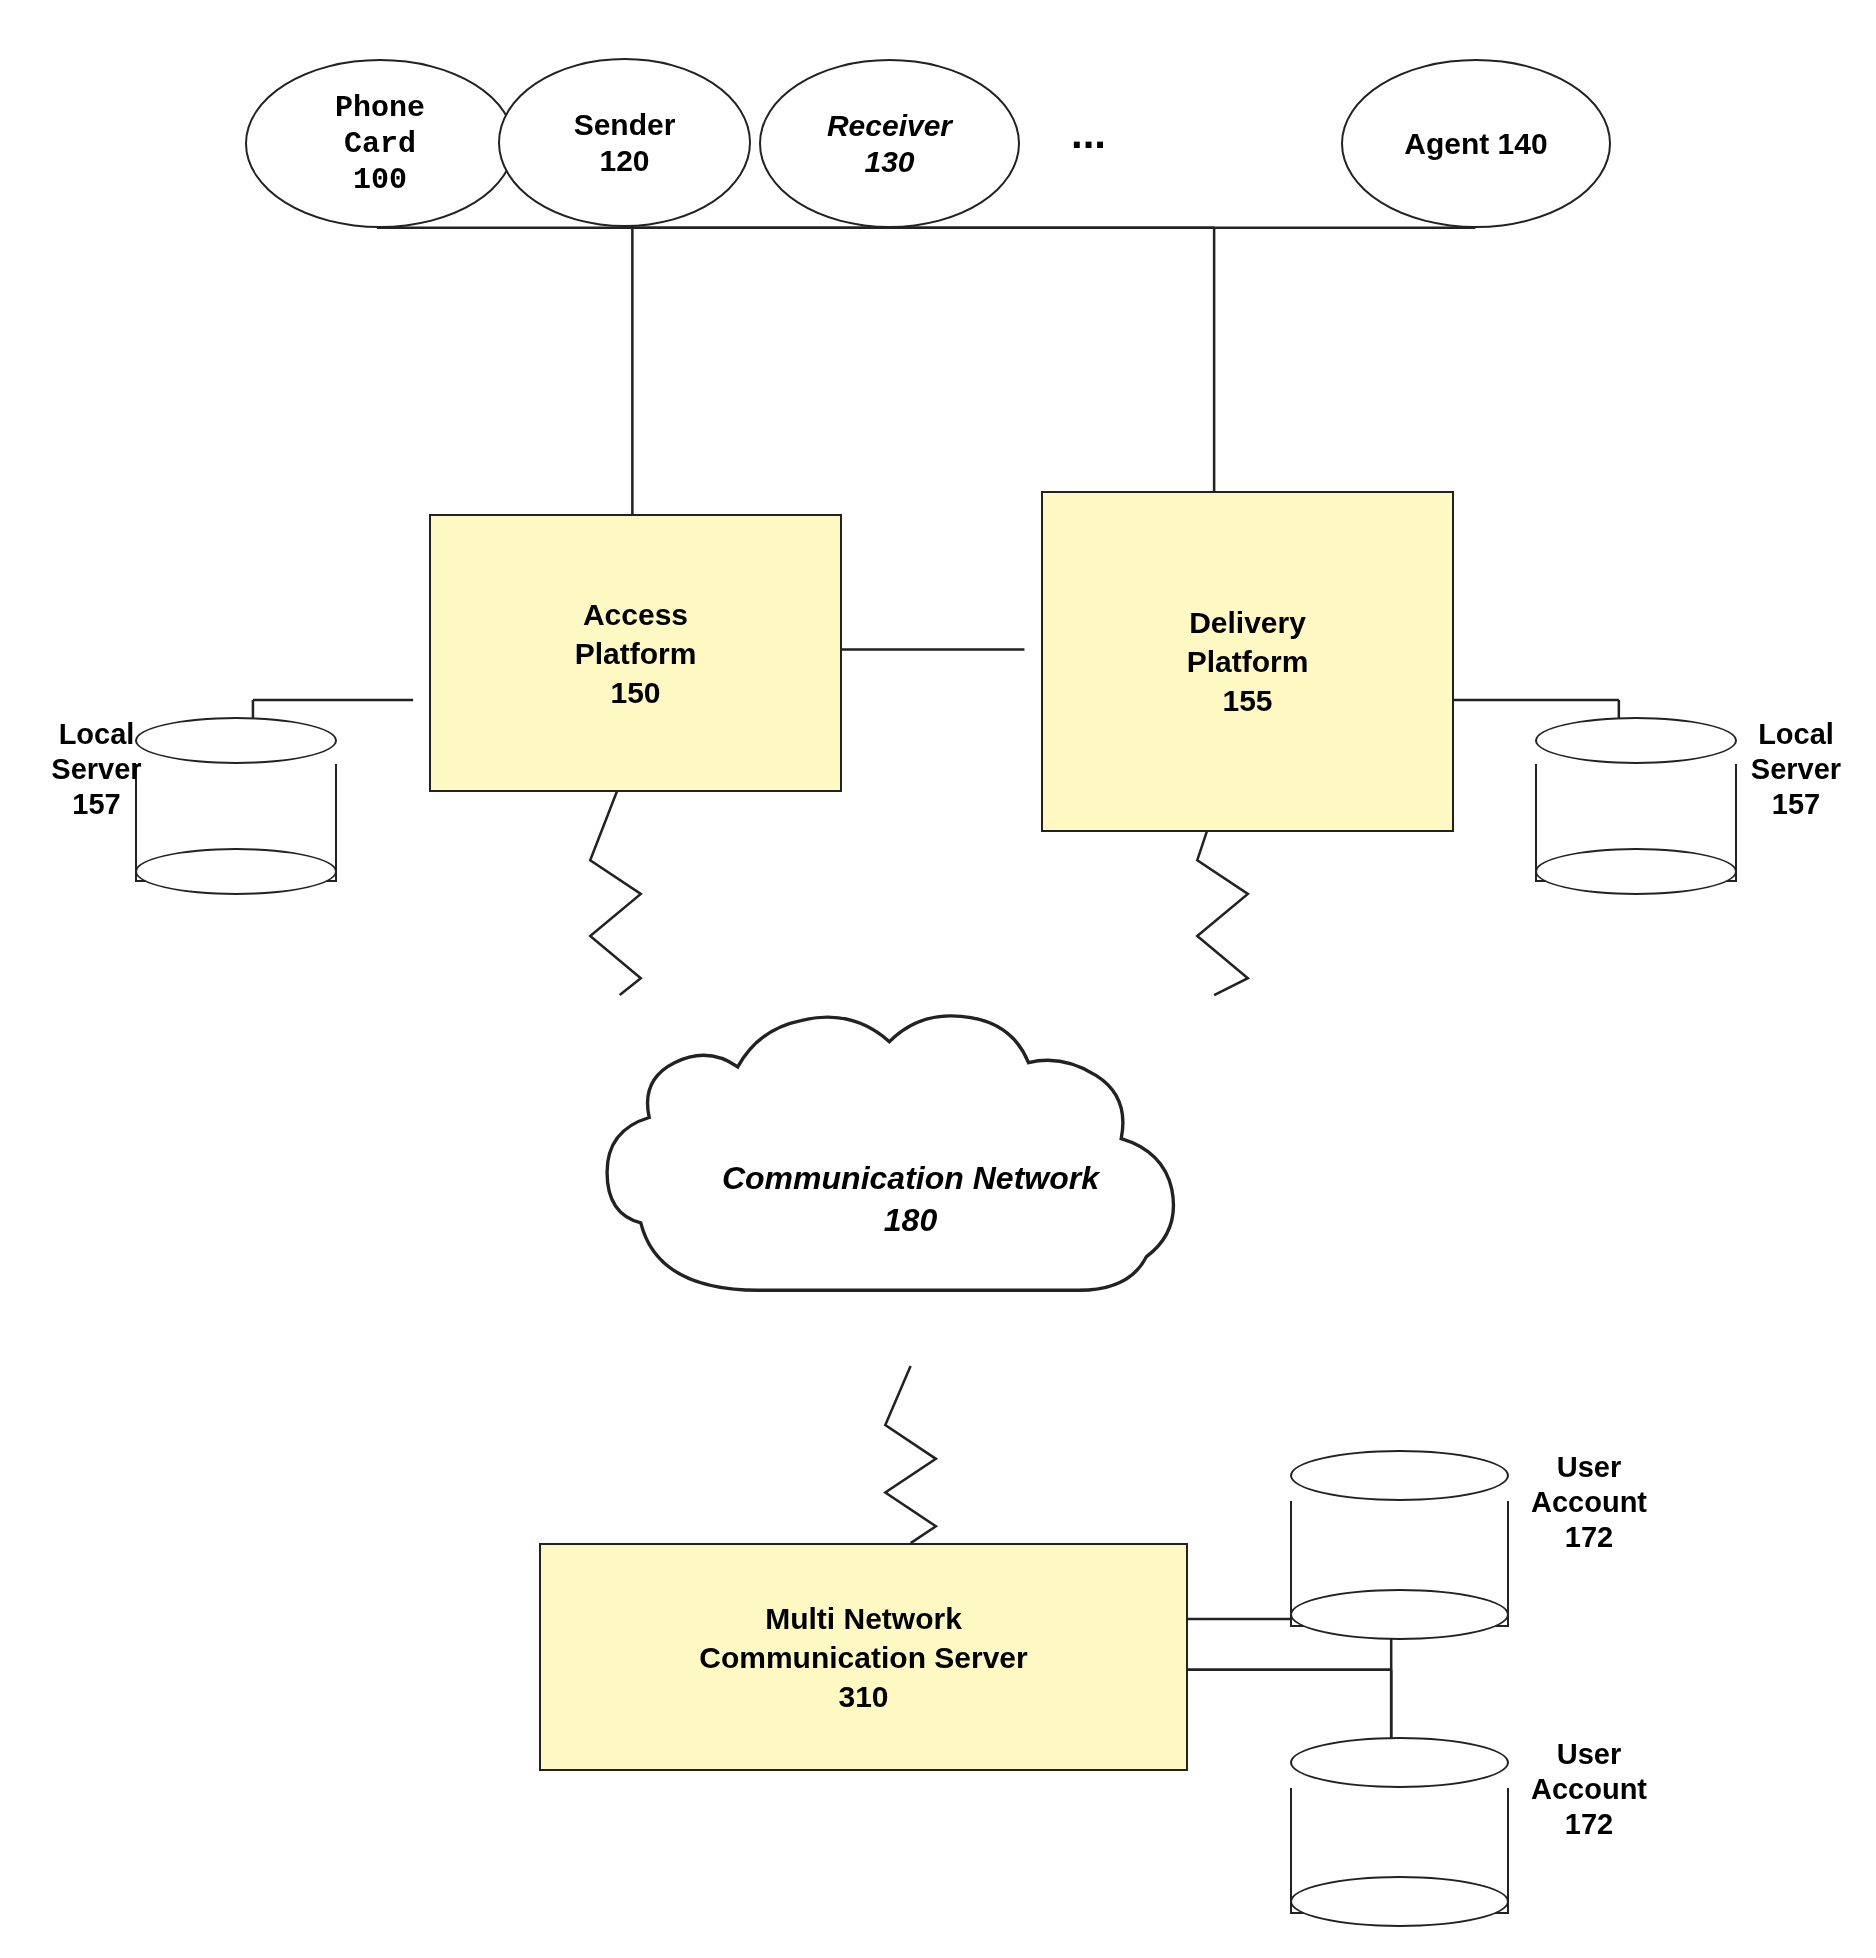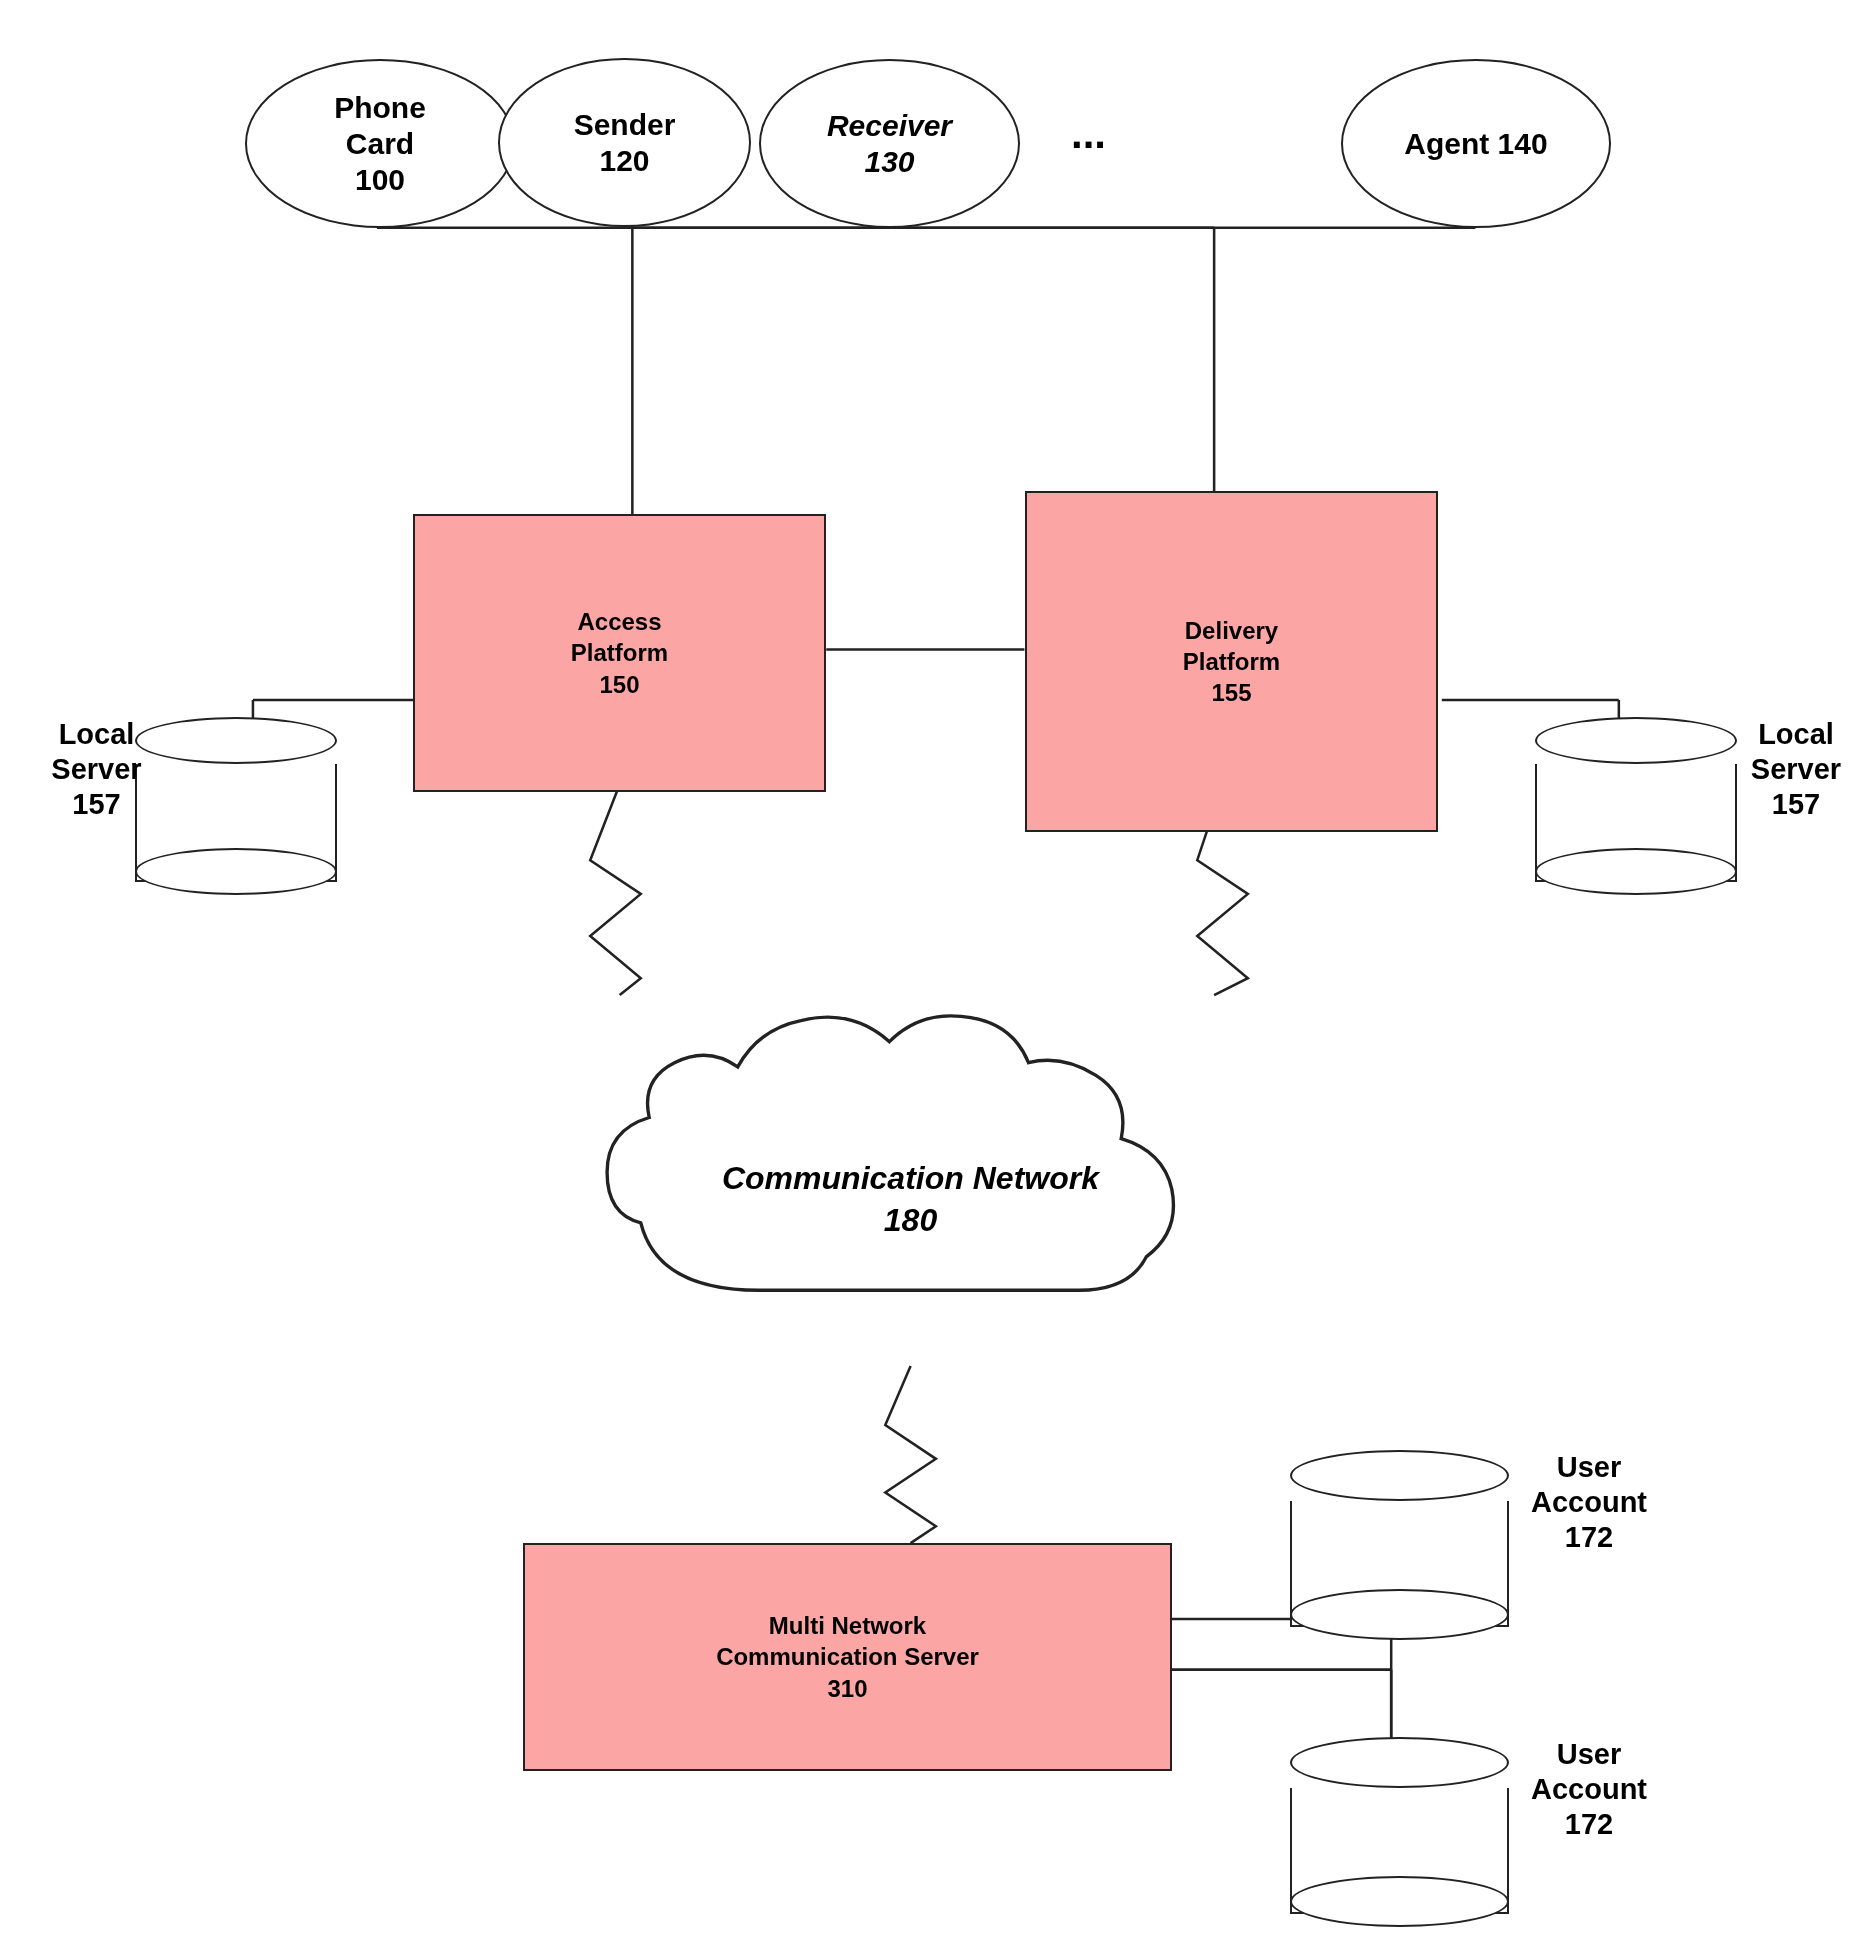--- a/index.html
+++ b/index.html
@@ -27,28 +27,29 @@
       justify-content: center;
       text-align: center;
       font-size: 30px;
       font-weight: bold;
       line-height: 1.2;
     }
     
     .rect-box {
       position: absolute;
       border: 2.5px solid #222;
-      background: #fca5a5;
+      background: #fef9c3;
       display: flex;
       align-items: center;
       justify-content: center;
       text-align: center;
-      font-size: 24px;
+      font-size: 30px;
       font-weight: bold;
       line-height: 1.3;
+      margin-left: 16px;
     }
     
     .cylinder {
       position: absolute;
       display: flex;
       flex-direction: column;
       align-items: center;
     }
     .cyl-top {
       border: 2.5px solid #222;
@@ -132,21 +133,21 @@
     <line x1="1390" y1="1920" x2="1650" y2="1920" stroke="#222" stroke-width="3"></line>
     <line x1="1650" y1="1920" x2="1650" y2="1850" stroke="#222" stroke-width="3"></line>
 
     <line x1="1390" y1="1980" x2="1650" y2="1980" stroke="#222" stroke-width="3"></line>
     <line x1="1650" y1="1980" x2="1650" y2="2090" stroke="#222" stroke-width="3"></line>
 
     <line x1="1650" y1="1850" x2="1650" y2="2090" stroke="#222" stroke-width="3"></line>
   </svg>
 
   <div class="ellipse" style="left:245px; top:59px; width:270px; height:169px;">
-    <span style="white-space:pre-line;">Phone
+    <span style="white-space:pre-line;font-family:Liberation Mono, monospace;">Phone
 Card
 100</span>
   </div>
 
   <div class="ellipse" style="left:498px; top:58px; width:253px; height:169px;">
     <span style="white-space:pre-line;">Sender
 120</span>
   </div>
 
   <div class="ellipse" style="left:759px; top:59px; width:261px; height:169px;">

